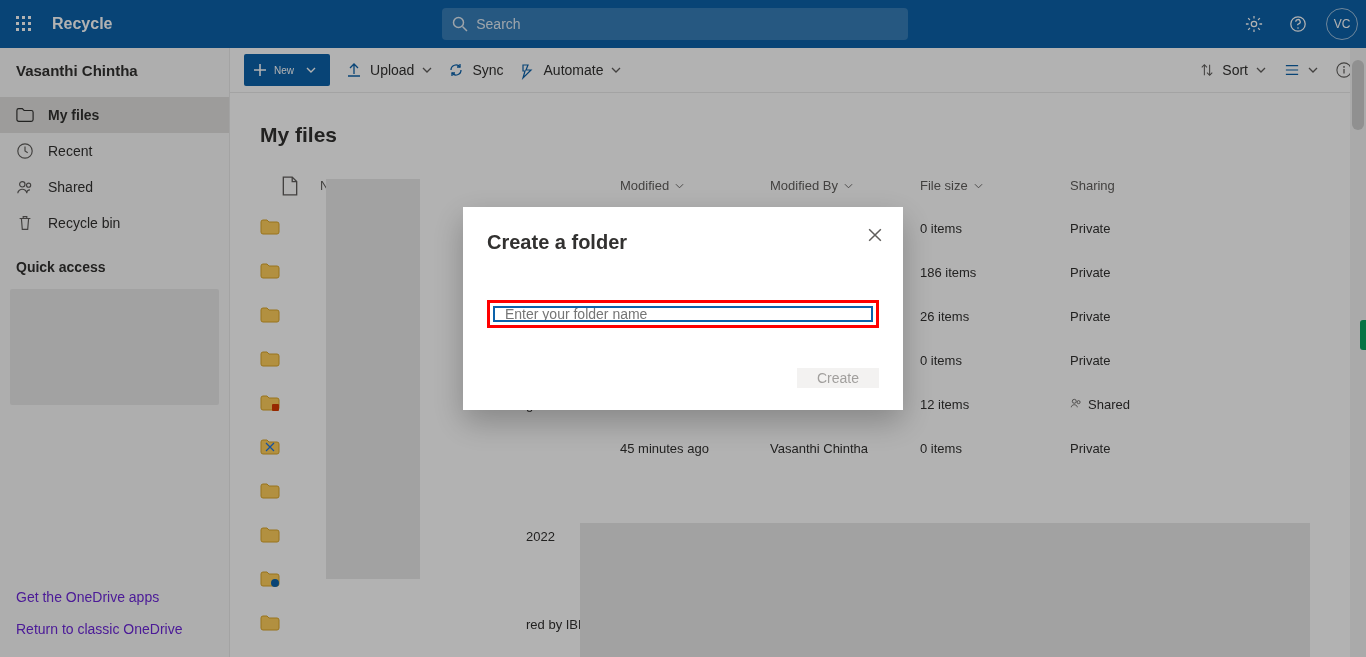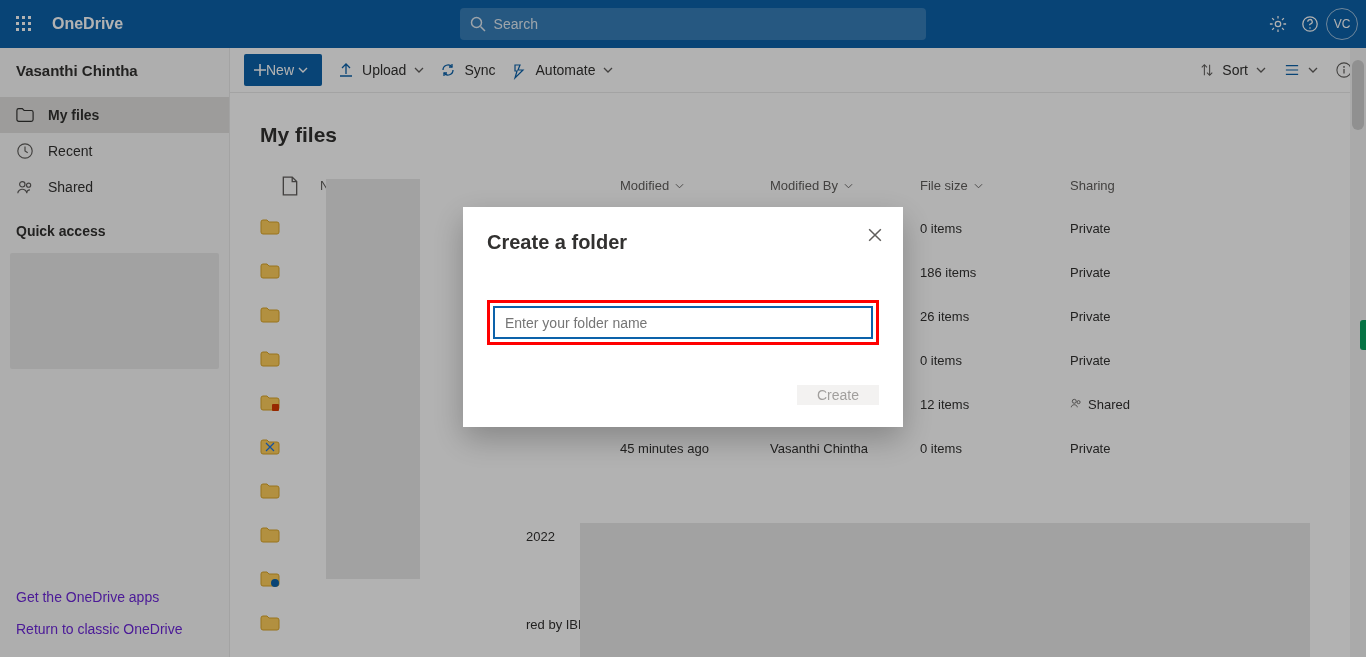--- a/index.html
+++ b/index.html
@@ -8,41 +8,41 @@
 
   
   .suite-bar { height: 48px; background: #0c62aa; display: flex; align-items: center; padding: 0 8px; }
   .waffle { width: 32px; height: 32px; display: flex; align-items: center; justify-content: center; cursor: pointer; }
   .waffle svg { width: 16px; height: 16px; }
   .brand { color: #fff; font-size: 16px; font-weight: 600; margin-left: 12px; }
   .search-wrap { margin-left: auto; margin-right: auto; width: 466px; height: 32px; background: rgba(255,255,255,.18); border-radius: 4px; display: flex; align-items: center; padding: 0 10px; }
   .search-wrap input { background: transparent; border: none; outline: none; width: 100%; color: #fff; font-size: 14px; }
   .search-wrap input::placeholder { color: rgba(255,255,255,.85); }
   .search-ico { width: 16px; height: 16px; margin-right: 8px; opacity: .85; }
-  .suite-right { display: flex; align-items: flex-end; gap: 0; }
+  .suite-right { display: flex; align-items: flex-end; gap: 12px; }
   .suite-icon { width: 32px; height: 32px; display: flex; align-items: center; justify-content: center; cursor: pointer; }
   .avatar { width: 32px; height: 32px; border: 1px solid rgba(255,255,255,.6); border-radius: 50%; display: flex; align-items: center; justify-content: center; color: #fff; font-size: 12px; }
 
   
   .leftnav { position: absolute; top: 48px; left: 0; width: 230px; bottom: 0; background: #fafafa; border-right: 1px solid #eaeaea; display: flex; flex-direction: column; }
   .user-name { padding: 14px 16px; font-weight: 600; font-size: 15px; }
   .nav-list { padding-top: 4px; }
   .nav-item { display: flex; align-items: center; gap: 14px; padding: 9px 16px; cursor: pointer; font-size: 14px; color: #323130; }
   .nav-item.active { background: #e1e0de; font-weight: 600; }
   .nav-ico { width: 18px; height: 18px; display: inline-flex; align-items: center; justify-content: center; color: #605e5c; }
   .qa-header { padding: 18px 16px 8px; font-weight: 600; }
   .qa-placeholder { margin: 6px 10px 8px; height: 116px; background: #e8e8e8; border-radius: 2px; }
   .link { color: #0c62aa; padding: 6px 16px 6px 48px; cursor: pointer; font-size: 14px; }
   .bottom-links { margin-top: auto; padding: 12px 16px 20px; display: flex; flex-direction: column; gap: 16px; }
   .bottom-links a { color: #6d28d9; text-decoration: none; cursor: pointer; }
 
   
   .content { position: absolute; top: 48px; left: 230px; right: 0; bottom: 0; display: flex; flex-direction: column; }
   .cmdbar { height: 45px; border-bottom: 1px solid #eaeaea; display: flex; align-items: center; padding: 0 14px; gap: 16px; background: #fff; }
-  .btn-primary { background: #0c62aa; color: #fff; border: none; height: 32px; padding: 0 14px 0 10px; display: inline-flex; align-items: center; cursor: pointer; font-size: 14px; border-radius: 2px; }
+  .btn-primary { background: #0c62aa; color: #fff; border: none; height: 32px; padding: 0 14px 0 10px; display: inline-flex; align-items: center; gap: 8px; cursor: pointer; font-size: 10px; border-radius: 2px; }
   .btn-primary .chev { margin-left: 4px; }
   .cmd-item { display: inline-flex; align-items: center; gap: 8px; color: #323130; cursor: pointer; font-size: 14px; }
   .cmd-item .chev { color: #605e5c; }
   .cmdbar-right { margin-left: auto; display: flex; align-items: center; gap: 18px; }
 
   
   .main { flex: 1; overflow: auto; padding: 22px 30px 0; position: relative; }
   .page-title { font-size: 21px; font-weight: 600; margin: 8px 0 18px; color: #323130; }
   .grid { width: 100%; }
   .head { display: grid; grid-template-columns: 60px 300px 150px 150px 150px 200px; align-items: center; height: 42px; font-size: 13px; color: #605e5c; border-bottom: 1px solid transparent; }
@@ -59,21 +59,21 @@
   .fake-scroll .thumb { position: absolute; top: 12px; left: 2px; right: 2px; height: 70px; background: #cfcfcf; border-radius: 6px; }
   .green-tab { position: absolute; right: 0; top: 320px; width: 6px; height: 30px; background: #0aa562; border-top-left-radius: 3px; border-bottom-left-radius: 3px; }
 
   
   .overlay { position: absolute; inset: 0; background: rgba(0,0,0,.30); }
   .dialog { position: absolute; left: 463px; top: 207px; width: 440px; background: #fff; box-shadow: 0 12px 30px rgba(0,0,0,.25); padding: 24px 24px 22px; }
   .dialog h2 { font-size: 20px; font-weight: 600; margin-bottom: 46px; }
   .dialog .close { position: absolute; top: 14px; right: 14px; width: 28px; height: 28px; display: flex; align-items: center; justify-content: center; cursor: pointer; color: #605e5c; }
   .dialog .close svg { width: 14px; height: 14px; }
   .field-wrap { border: 3px solid #ff0000; padding: 3px; margin-bottom: 40px; }
-  .field-wrap input { width: 100%; height: 33px; border: 2px solid #0c62aa; padding: 0 10px; font-size: 14px; outline: none; }
+  .field-wrap input { width: 100%; height: 16px; border: 2px solid #0c62aa; padding: 0 10px; font-size: 14px; outline: none; }
   .dialog-actions { display: flex; justify-content: flex-end; }
   .btn-disabled { background: #f3f2f1; color: #a19f9d; border: none; height: 20px; padding: 0 20px; font-size: 14px; cursor: default; }
 
   .head .file-head-ico { width: 16px; height: 20px; }
 
   
   svg { overflow: visible; }
 </style>
 </head>
 <body>
@@ -87,21 +87,21 @@
           <rect width="3" height="3" x="12" y="0"></rect>
           <rect width="3" height="3" x="0" y="6"></rect>
           <rect width="3" height="3" x="6" y="6"></rect>
           <rect width="3" height="3" x="12" y="6"></rect>
           <rect width="3" height="3" x="0" y="12"></rect>
           <rect width="3" height="3" x="6" y="12"></rect>
           <rect width="3" height="3" x="12" y="12"></rect>
         </g>
       </svg>
   </div>
-  <div class="brand">OneDrive</div>
+  <div class="brand">Recycle</div>
   <div class="search-wrap">
     <svg class="search-ico" viewBox="0 0 16 16">
         <circle cx="6.5" cy="6.5" r="5" stroke="#fff" stroke-width="1.5" fill="none"></circle>
         <line x1="10.5" y1="10.5" x2="15" y2="15" stroke="#fff" stroke-width="1.5"></line>
       </svg>
     <input placeholder="Search" style="">
   </div>
   <div class="suite-right">
     <div class="suite-icon">
       <svg viewBox="0 0 20 20" width="18" height="18">
@@ -144,20 +144,28 @@
     </div>
     <div class="nav-item">
       <span class="nav-ico">
           <svg viewBox="0 0 20 20" width="18" height="18">
             <circle cx="7" cy="7" r="3" fill="none" stroke="#605e5c" stroke-width="1.3"></circle>
             <circle cx="14" cy="8" r="2.3" fill="none" stroke="#605e5c" stroke-width="1.3"></circle>
             <path d="M2 17c0-3 3-4.5 5-4.5s5 1.5 5 4.5M12 17c0-2.6 1.8-3.8 3.5-3.8" fill="none" stroke="#605e5c" stroke-width="1.3"></path>
           </svg>
         </span>
       <span>Shared</span>
+    </div>
+    <div class="nav-item">
+      <span class="nav-ico">
+          <svg viewBox="0 0 20 20" width="18" height="18">
+            <path d="M4 5h12M8 5V3h4v2M6 5l1 12h6l1-12" fill="none" stroke="#605e5c" stroke-width="1.3"></path>
+          </svg>
+        </span>
+      <span>Recycle bin</span>
     </div>
   </div>
   <div class="qa-header">Quick access</div>
   <div class="qa-placeholder"></div>
   <div class="bottom-links">
     <a>Get the OneDrive apps</a>
     <a>Return to classic OneDrive</a>
   </div>
 </div>
 

